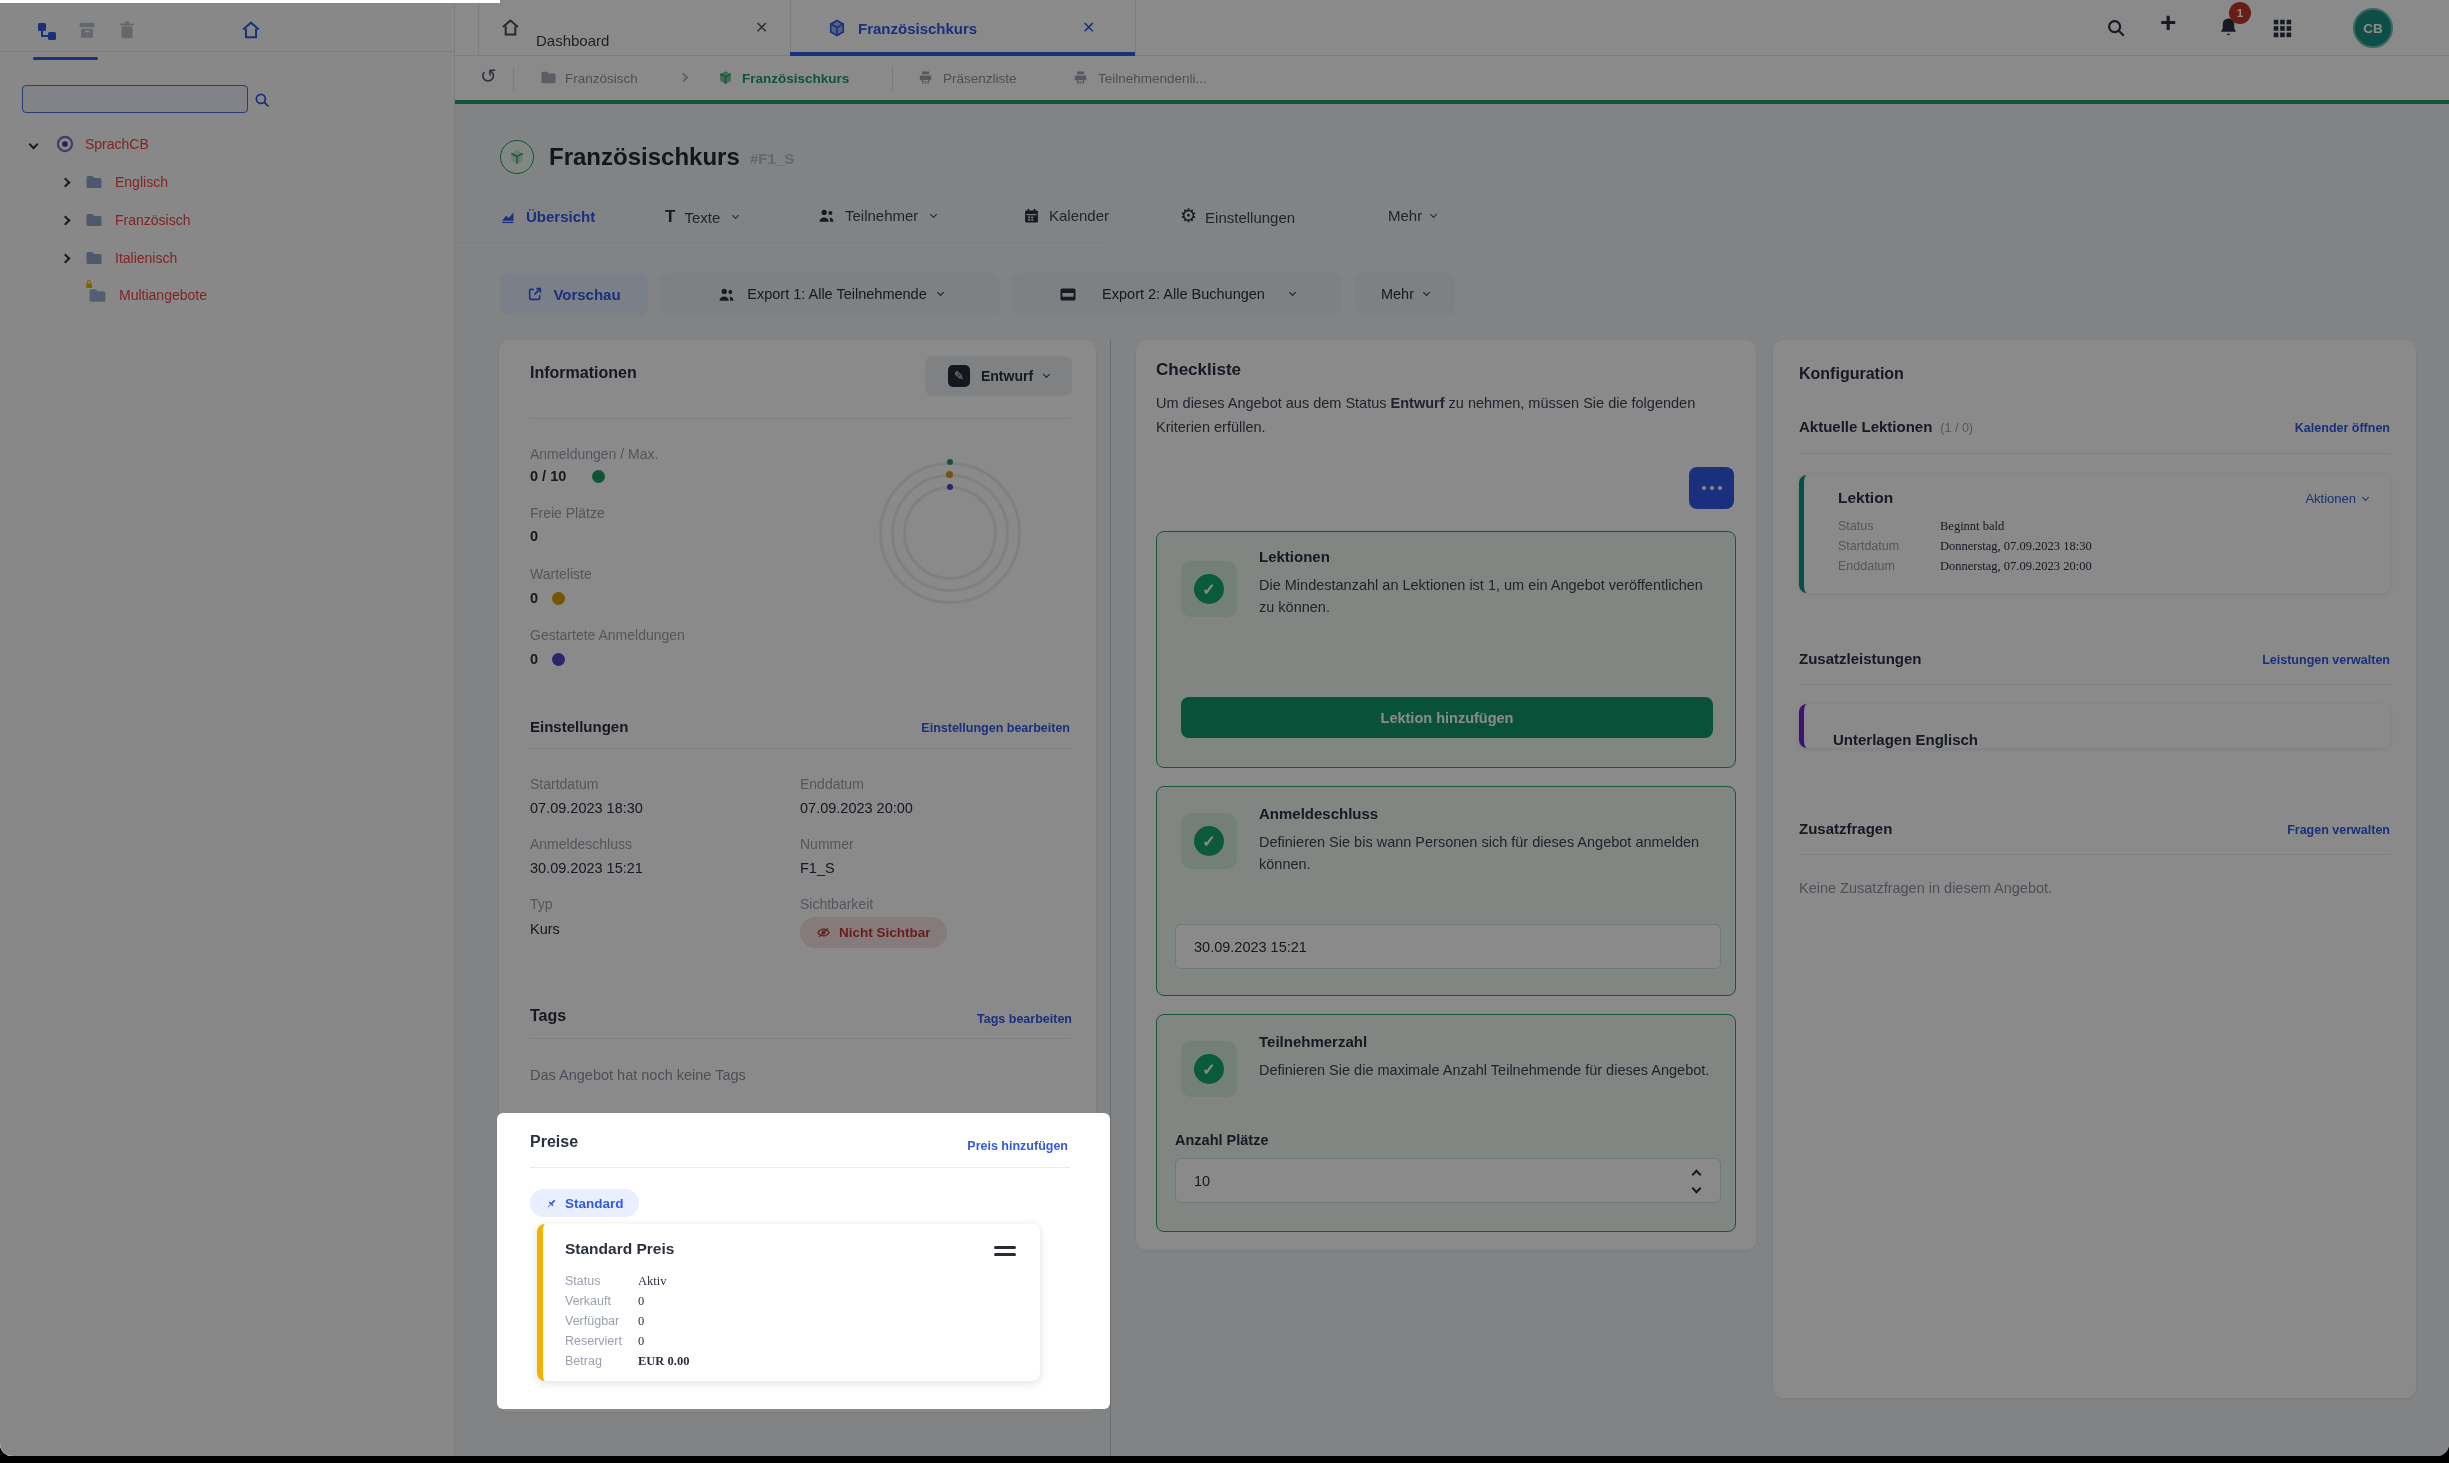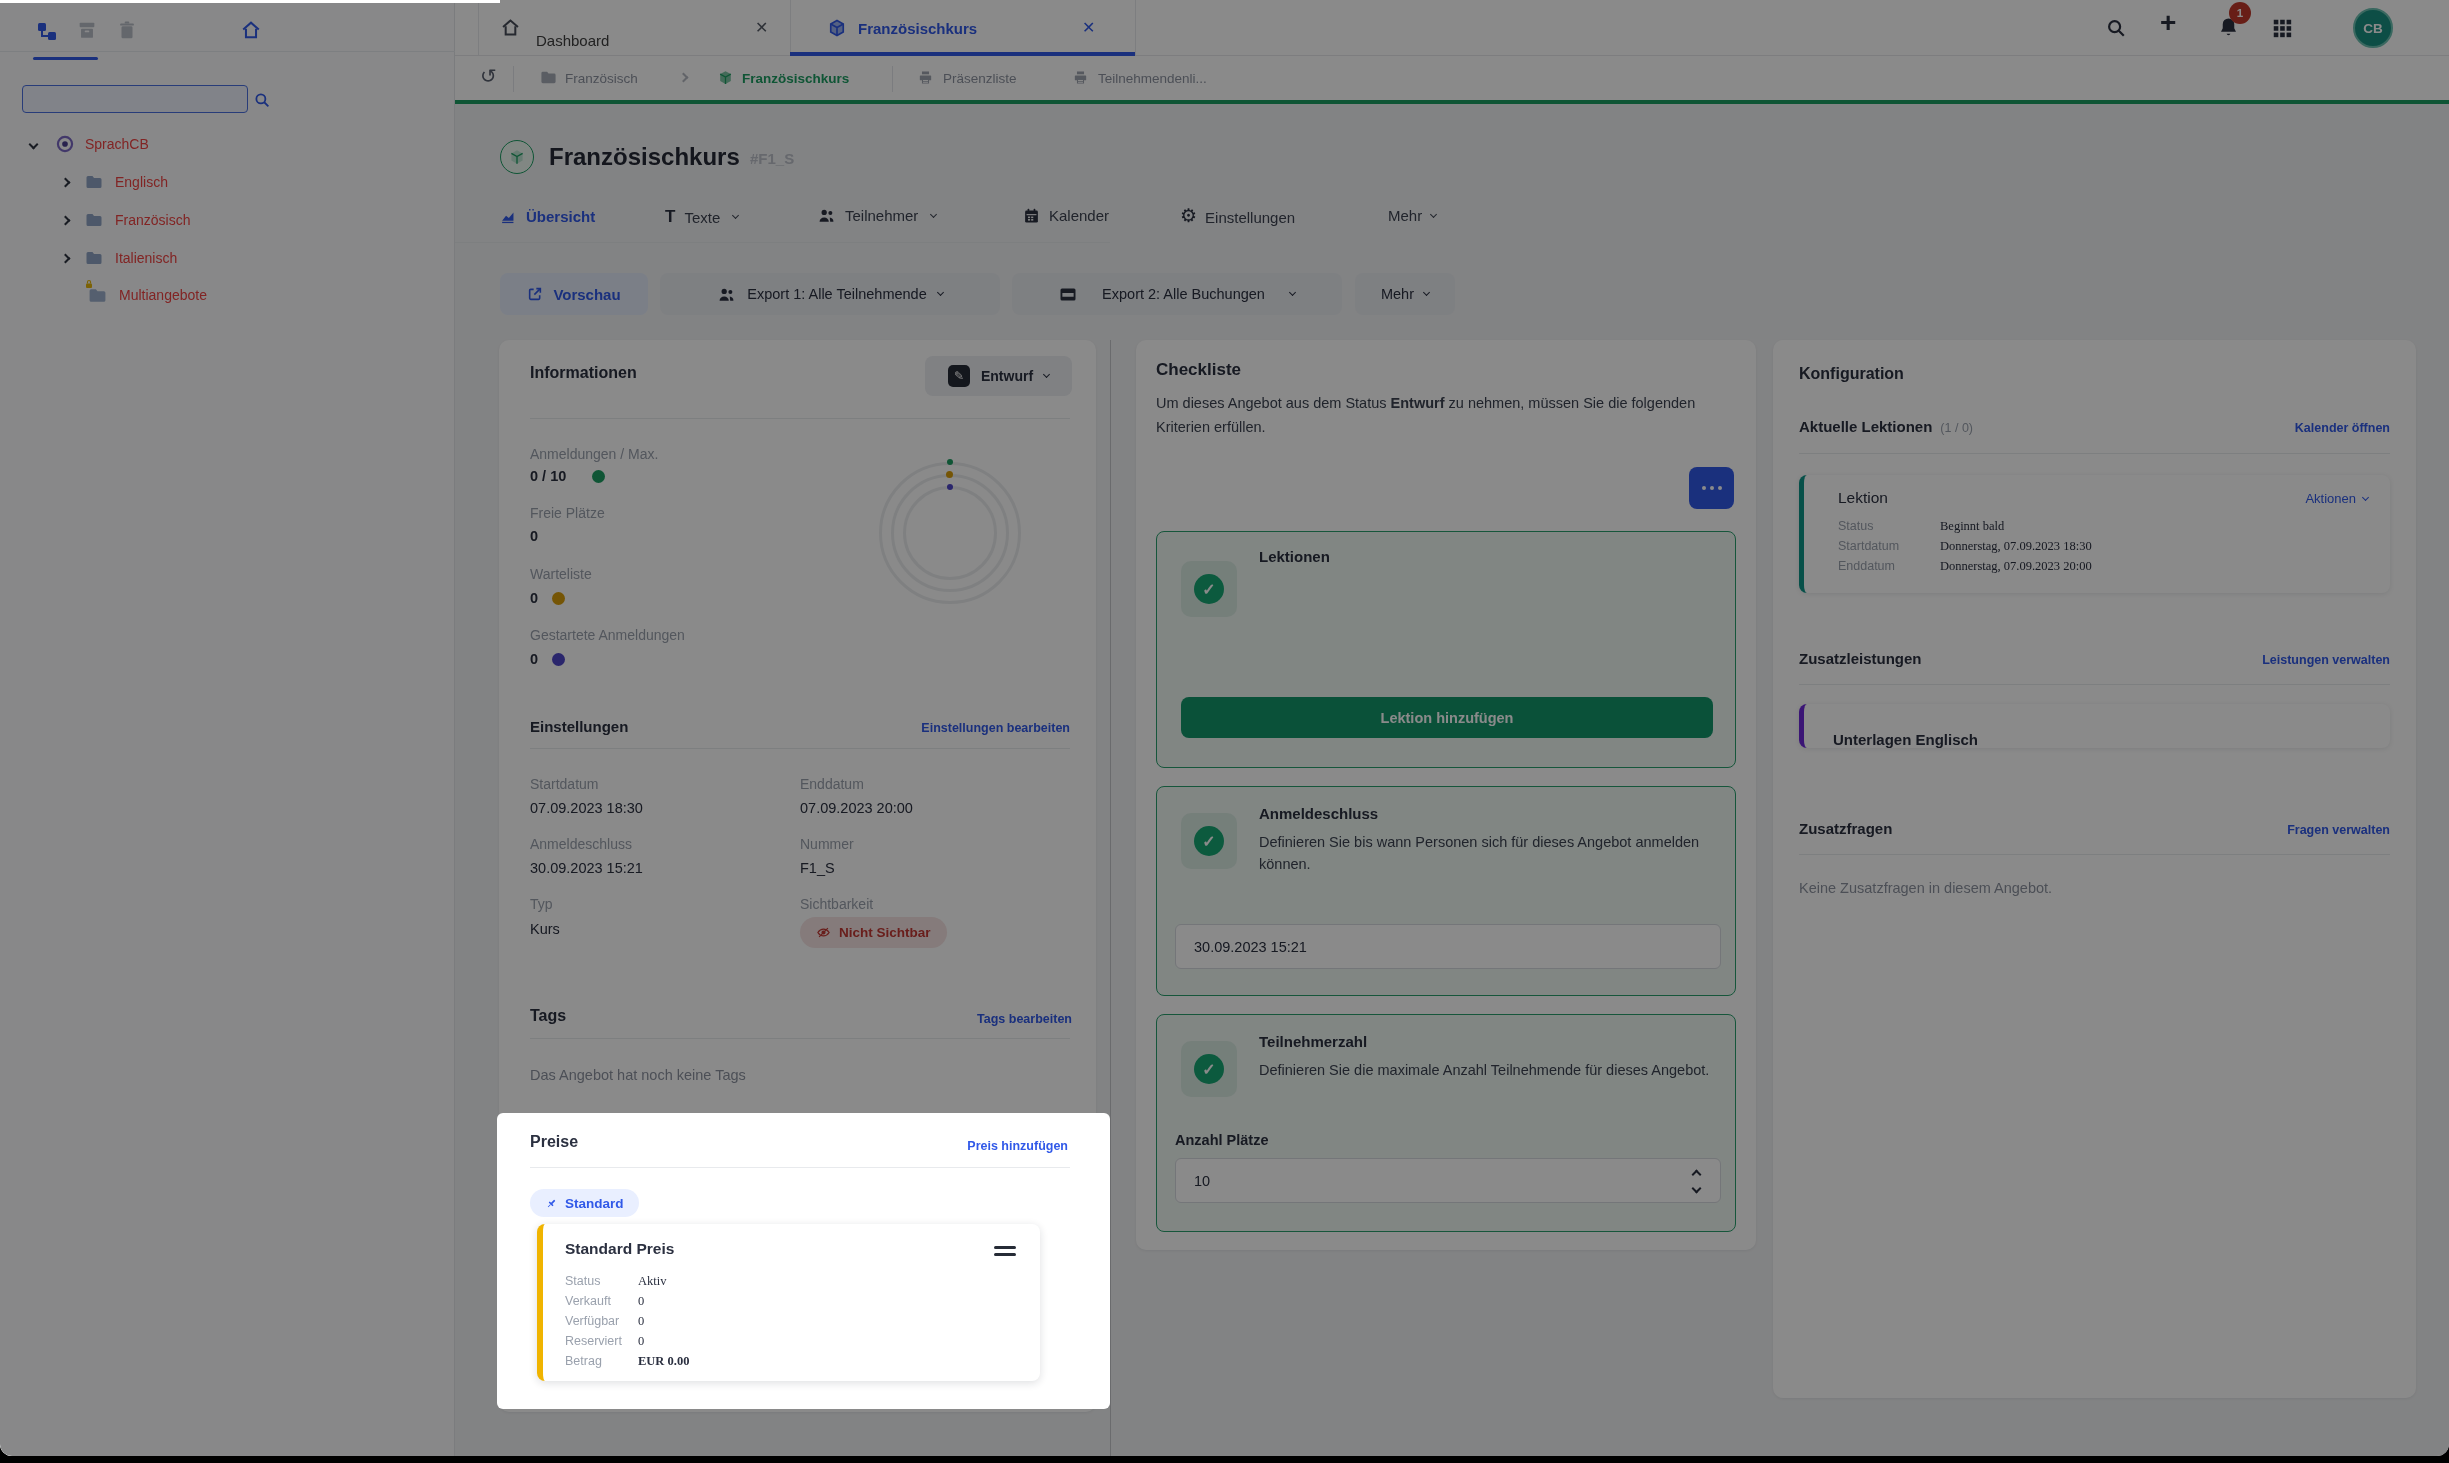--- a/index.html
+++ b/index.html
@@ -425,20 +425,21 @@
       <span class="dot" style="width:4px;height:4px;background:#fff"></span>
       <span class="dot" style="width:4px;height:4px;background:#fff"></span>
       <span class="dot" style="width:4px;height:4px;background:#fff"></span>
     </div>
 
     <div class="gcard" style="left:20px;top:191px;width:580px;height:237px">
       <div class="ckicon" style="left:24px;top:29px">
             <span class="ckcircle">✓</span>
           </div>
       <span class="cktitle" style="left:102px;top:16px">Lektionen</span>
+      <div class="cktext" style="left:102px;top:42px">Die Mindestanzahl an Lektionen ist 1, um ein Angebot veröffentlichen zu können.</div>
       <div class="btn abs" style="left:24px;top:165px;width:532px;height:41px;background:var(--greenbtn);color:#fff;font-size:14.5px;font-weight:600">Lektion hinzufügen</div>
     </div>
 
     <div class="gcard" style="left:20px;top:446px;width:580px;height:210px">
       <div class="ckicon" style="left:24px;top:26px">
             <span class="ckcircle">✓</span>
           </div>
       <span class="cktitle" style="left:102px;top:18px">Anmeldeschluss</span>
       <div class="cktext" style="left:102px;top:44px">Definieren Sie bis wann Personen sich für dieses Angebot anmelden können.</div>
       <input class="input" style="left: 18px; top: 137px; width: 546px; height: 45px;" value="30.09.2023 15:21">
@@ -461,21 +462,21 @@
     <span class="abs h16" style="left:26px;top:25px">Konfiguration</span>
 
     <div class="abs" style="left:26px;top:78px;display:flex;align-items:baseline;gap:8px">
       <span style="font-size:15px;font-weight:700;color:var(--dark)">Aktuelle Lektionen</span>
       <span style="font-size:12.5px;color:var(--muted)">(1 / 0)</span>
     </div>
     <span class="abs link" style="right:26px;top:81px">Kalender öffnen</span>
     <div class="divline" style="left:26px;top:113px;width:591px"></div>
 
     <div class="sideborder-card" style="left:26px;top:135px;width:591px;height:118px;border-left:5px solid var(--teal)">
-      <span class="abs" style="left:34px;top:14px;font-size:15.5px;font-weight:400;color:var(--dark)">Lektion</span>
+      <span class="abs" style="left:34px;top:14px;font-size:15.5px;font-weight:700;color:var(--dark)">Lektion</span>
       <div class="abs" style="right:22px;top:16px;display:flex;align-items:center;gap:7px;color:var(--primary)">
         <span style="font-size:13px;font-weight:400">Aktionen</span>
         <span class="chv sm" style="margin-top:-3px"></span>
       </div>
       <span class="abs klbl" style="left:34px;top:44px">Status</span>
       <span class="abs kval" style="left:136px;top:44px">Beginnt bald</span>
       <span class="abs klbl" style="left:34px;top:64px">Startdatum</span>
       <span class="abs kval" style="left:136px;top:64px">Donnerstag, 07.09.2023 18:30</span>
       <span class="abs klbl" style="left:34px;top:84px">Enddatum</span>
       <span class="abs kval" style="left:136px;top:84px">Donnerstag, 07.09.2023 20:00</span>

